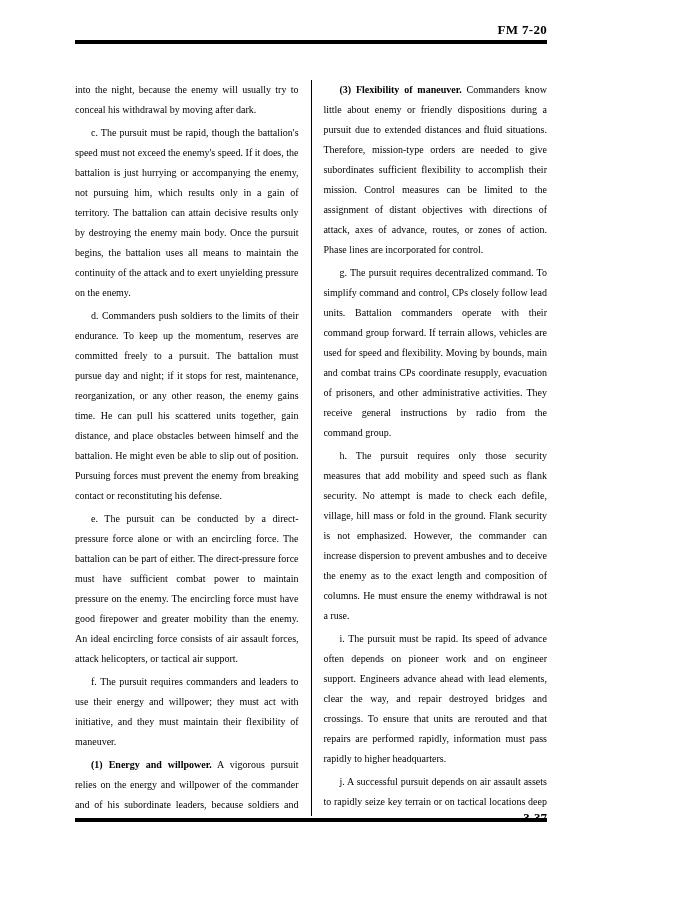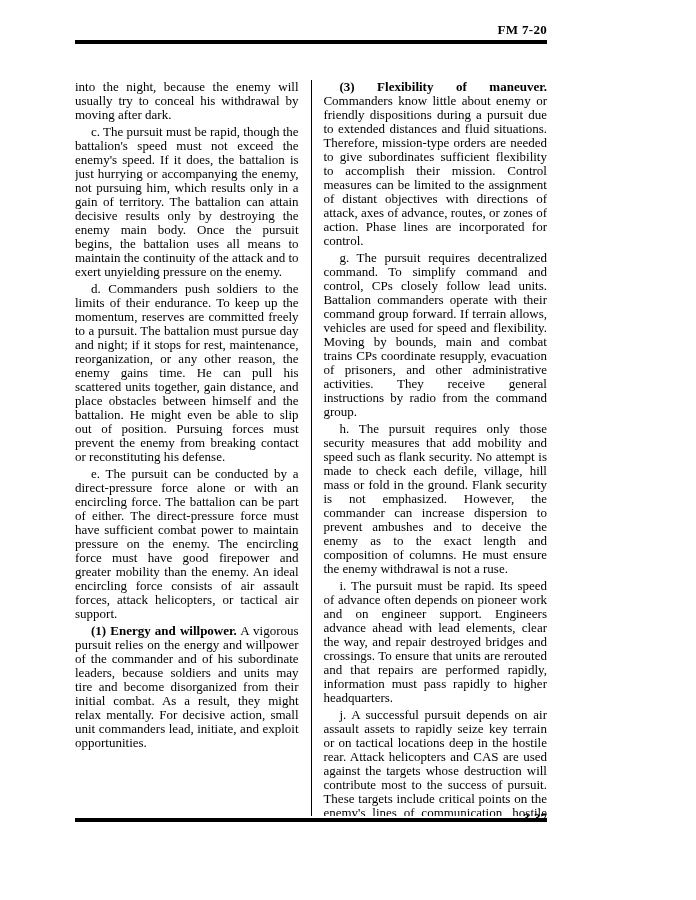--- a/index.html
+++ b/index.html
@@ -40,22 +40,22 @@
     top: 80px;
     left: 75px;
     right: 77px;
     height: 736px;
     display: flex;
     overflow: hidden;
   }
   .col {
     width: 259px;
     text-align: justify;
-    font-size: 13px;
-    line-height: 14px;
+    font-size: 10px;
+    line-height: 20px;
   }
   .col-divider {
     width: 1px;
     background: #000000;
     margin: 0 12px;
     align-self: stretch;
   }
   .para {
     margin: 0 0 3px 0;
     text-indent: 16px;
@@ -92,20 +92,21 @@
   <div class="doc-code">FM 7-20</div>
   <div class="header-rule"></div>
 
   <div class="body-area">
 
     <div class="col">
       <p class="para no-indent"><span class="lead"></span><span>into the night, because the enemy will usually try to conceal his withdrawal by moving after dark.</span></p>
       <p class="para"><span class="lead"></span><span>c. The pursuit must be rapid, though the battalion's speed must not exceed the enemy's speed. If it does, the battalion is just hurrying or accompanying the enemy, not pursuing him, which results only in a gain of territory. The battalion can attain decisive results only by destroying the enemy main body. Once the pursuit begins, the battalion uses all means to maintain the continuity of the attack and to exert unyielding pressure on the enemy.</span></p>
       <p class="para"><span class="lead"></span><span>d. Commanders push soldiers to the limits of their endurance. To keep up the momentum, reserves are committed freely to a pursuit. The battalion must pursue day and night; if it stops for rest, maintenance, reorganization, or any other reason, the enemy gains time. He can pull his scattered units together, gain distance, and place obstacles between himself and the battalion. He might even be able to slip out of position. Pursuing forces must prevent the enemy from breaking contact or reconstituting his defense.</span></p>
       <p class="para"><span class="lead"></span><span>e. The pursuit can be conducted by a direct-pressure force alone or with an encircling force. The battalion can be part of either. The direct-pressure force must have sufficient combat power to maintain pressure on the enemy. The encircling force must have good firepower and greater mobility than the enemy. An ideal encircling force consists of air assault forces, attack helicopters, or tactical air support.</span></p>
+      <p class="para"><span class="lead"></span><span>f. The pursuit requires commanders and leaders to use their energy and willpower; they must act with initiative, and they must maintain their flexibility of maneuver.</span></p>
       <p class="para"><span class="lead">(1) Energy and willpower.</span><span> A vigorous pursuit relies on the energy and willpower of the commander and of his subordinate leaders, because soldiers and units may tire and become disorganized from their initial combat. As a result, they might relax mentally. For decisive action, small unit commanders lead, initiate, and exploit opportunities.</span></p>
     </div>
 
     <div class="col-divider"></div>
 
     <div class="col">
       <p class="para"><span class="lead">(3) Flexibility of maneuver.</span><span> Commanders know little about enemy or friendly dispositions during a pursuit due to extended distances and fluid situations. Therefore, mission-type orders are needed to give subordinates sufficient flexibility to accomplish their mission. Control measures can be limited to the assignment of distant objectives with directions of attack, axes of advance, routes, or zones of action. Phase lines are incorporated for control.</span></p>
       <p class="para"><span class="lead"></span><span>g. The pursuit requires decentralized command. To simplify command and control, CPs closely follow lead units. Battalion commanders operate with their command group forward. If terrain allows, vehicles are used for speed and flexibility. Moving by bounds, main and combat trains CPs coordinate resupply, evacuation of prisoners, and other administrative activities. They receive general instructions by radio from the command group.</span></p>
       <p class="para"><span class="lead"></span><span>h. The pursuit requires only those security measures that add mobility and speed such as flank security. No attempt is made to check each defile, village, hill mass or fold in the ground. Flank security is not emphasized. However, the commander can increase dispersion to prevent ambushes and to deceive the enemy as to the exact length and composition of columns. He must ensure the enemy withdrawal is not a ruse.</span></p>
       <p class="para"><span class="lead"></span><span>i. The pursuit must be rapid. Its speed of advance often depends on pioneer work and on engineer support. Engineers advance ahead with lead elements, clear the way, and repair destroyed bridges and crossings. To ensure that units are rerouted and that repairs are performed rapidly, information must pass rapidly to higher headquarters.</span></p>

